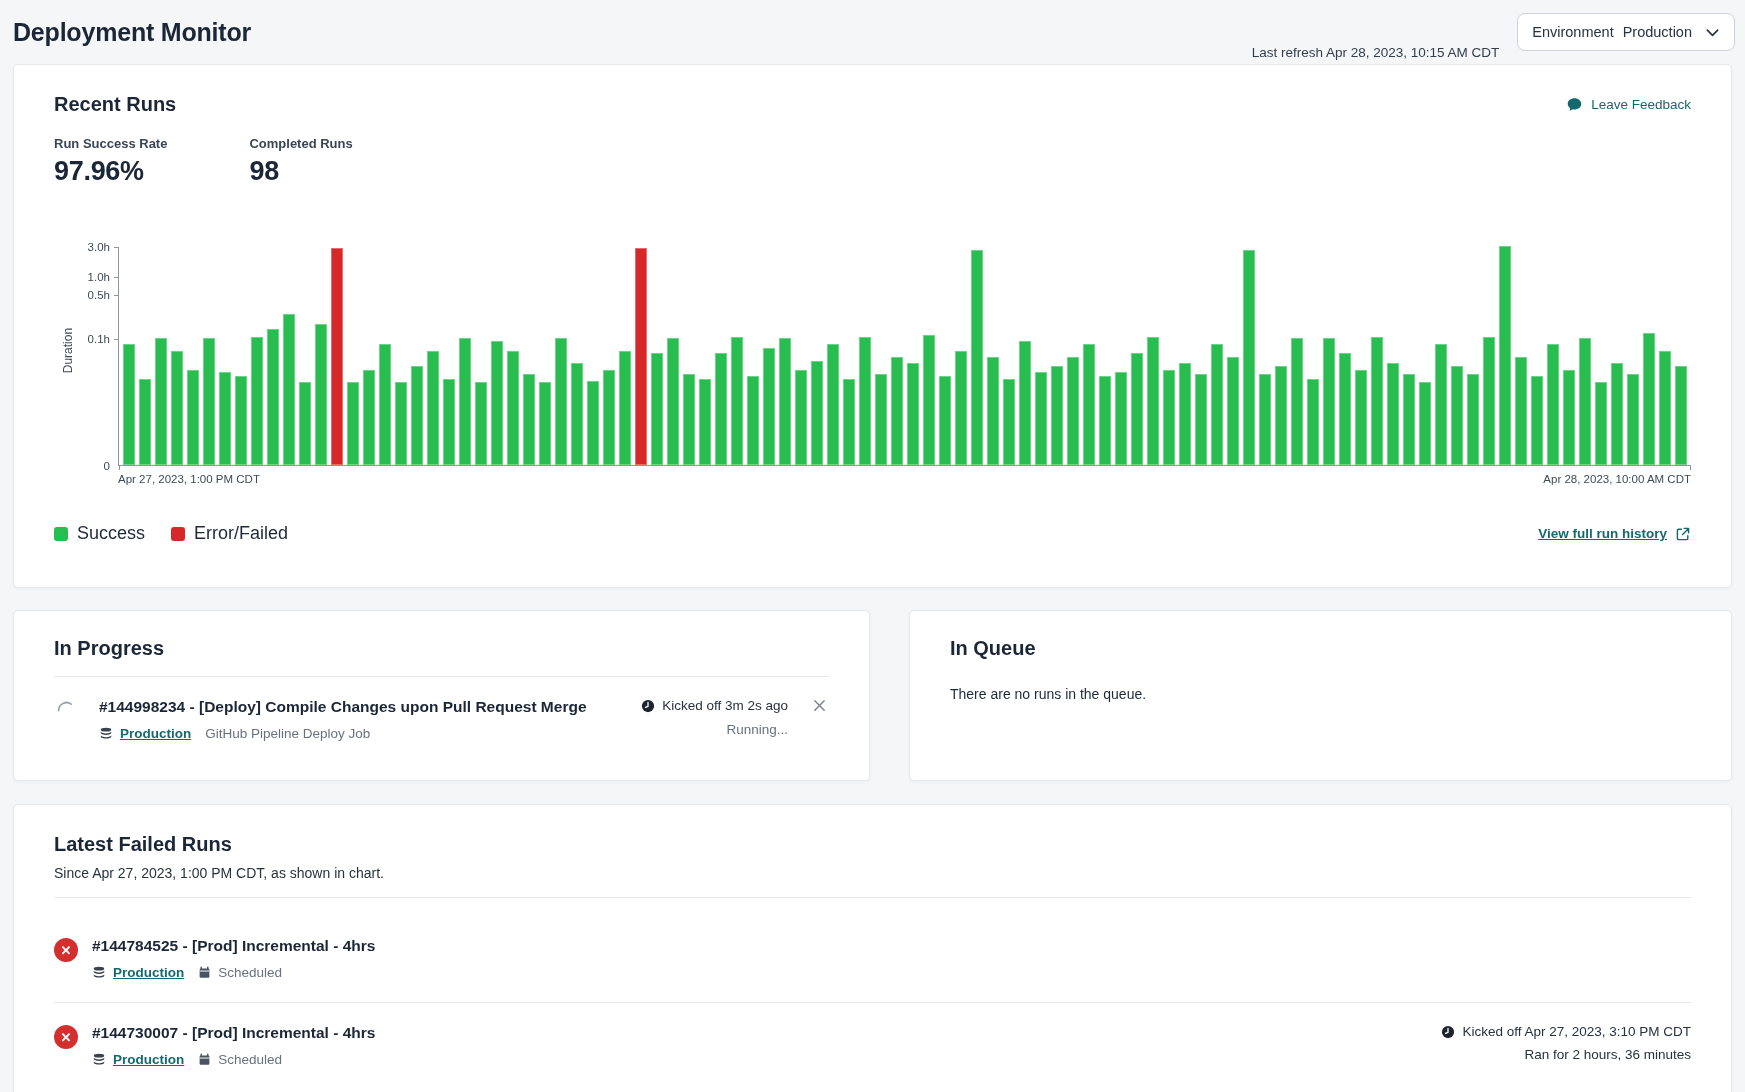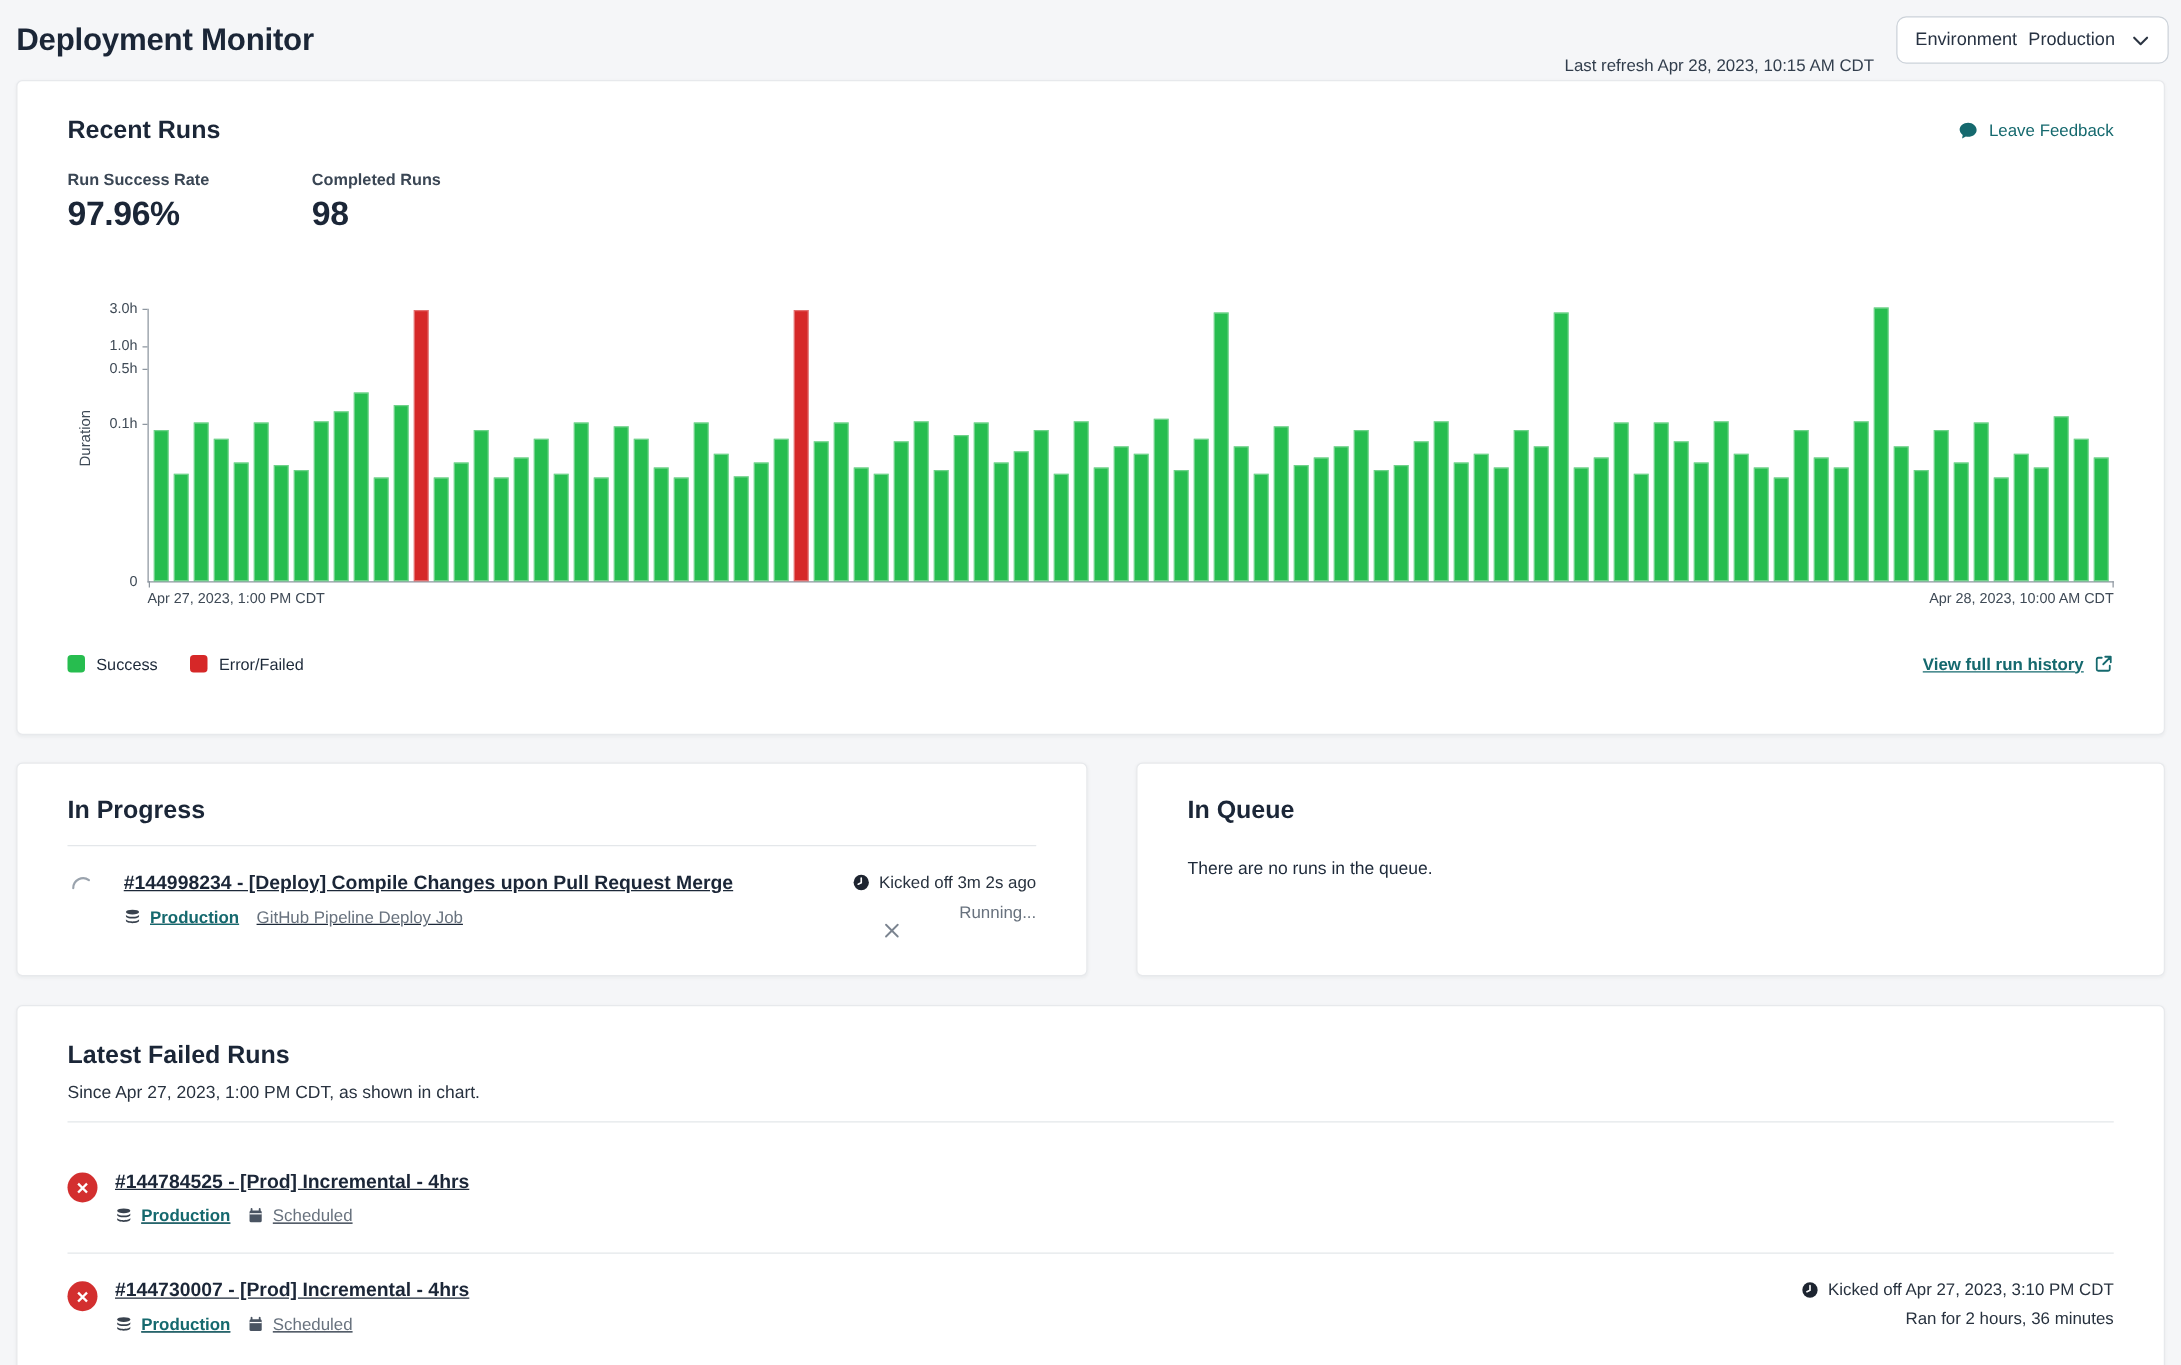--- a/index.html
+++ b/index.html
@@ -55,35 +55,35 @@
   }
   .tick { position:absolute; right:calc(100% + 9px); transform:translateY(-50%); font-size:11.5px; color:#3f4a56; white-space:nowrap; }
   .tickmark { position:absolute; left:-5px; width:4px; height:1px; background:#8d96a0; }
   .endtick { position:absolute; bottom:-5px; width:1px; height:5px; background:#8d96a0; }
   .bars { display:flex; align-items:flex-end; gap:4px; height:100%; padding-left:4px; }
   .bar { width:12px; box-shadow:inset 0 0 0 1px rgba(255,255,255,0.33); }
   .x-labels { display:flex; justify-content:space-between; margin-left:64px; margin-top:7px; font-size:11.5px; color:#3f4a56; }
   
   .rr-foot { display:flex; align-items:center; justify-content:space-between; margin-top:38px; }
   .legend { display:flex; align-items:center; gap:26px; }
-  .legend-item { display:flex; align-items:center; gap:9px; font-size:13px; color:#1d2939; }
+  .legend-item { display:flex; align-items:center; gap:9px; font-size:18px; color:#1d2939; }
   .swatch { width:14px; height:14px; border-radius:3px; display:inline-block; }
   .history-link { display:flex; align-items:center; gap:8px; color:#15696e; font-size:13.5px; font-weight:700; cursor:pointer; }
   .history-link .lbl { text-decoration:underline; }
   
   .divider { border:0; border-top:1px solid #e4e7ea; margin-top:16px; }
   .run-row { display:flex; align-items:flex-start; margin-top:21px; }
   .spinner { margin:2px 22px 0 2px; flex:none; }
-  .run-main { flex:1;text-decoration:underline; }
+  .run-main { flex:1; }
   .run-title { font-size:15.5px; font-weight:700; color:#1b2637; }
   .run-meta { display:flex; align-items:center; gap:14px; margin-top:10px; }
   .meta-item { display:flex; align-items:center; gap:7px; font-size:13.5px; }
   .env-link { color:#15696e; font-weight:600; text-decoration:underline; cursor:pointer; }
   .muted { color:#68727e; }
-  .run-right { display:flex; align-items:flex-start; margin-left:20px;flex-direction:column; }
+  .run-right { display:flex; align-items:flex-start; margin-left:20px; }
   .run-right-txt { text-align:right; }
   .kicked { display:flex; align-items:center; gap:7px; font-size:13.5px; color:#28323f; white-space:nowrap; }
   .running { font-size:13.5px; color:#68727e; margin-top:9px; }
   .close-x { margin-left:22px; cursor:pointer; line-height:1; padding:0 2px; }
   .queue-msg { font-size:14px; color:#1d2939; margin-top:26px; }
   
   .failed-sub { font-size:14px; color:#28323f; margin-top:9px; }
   .failed-list { margin-top:18px; }
   .failed-row { display:flex; align-items:flex-start; padding:21px 0 22px 0; }
   .failed-row + .failed-row { border-top:1px solid #e4e7ea; }

